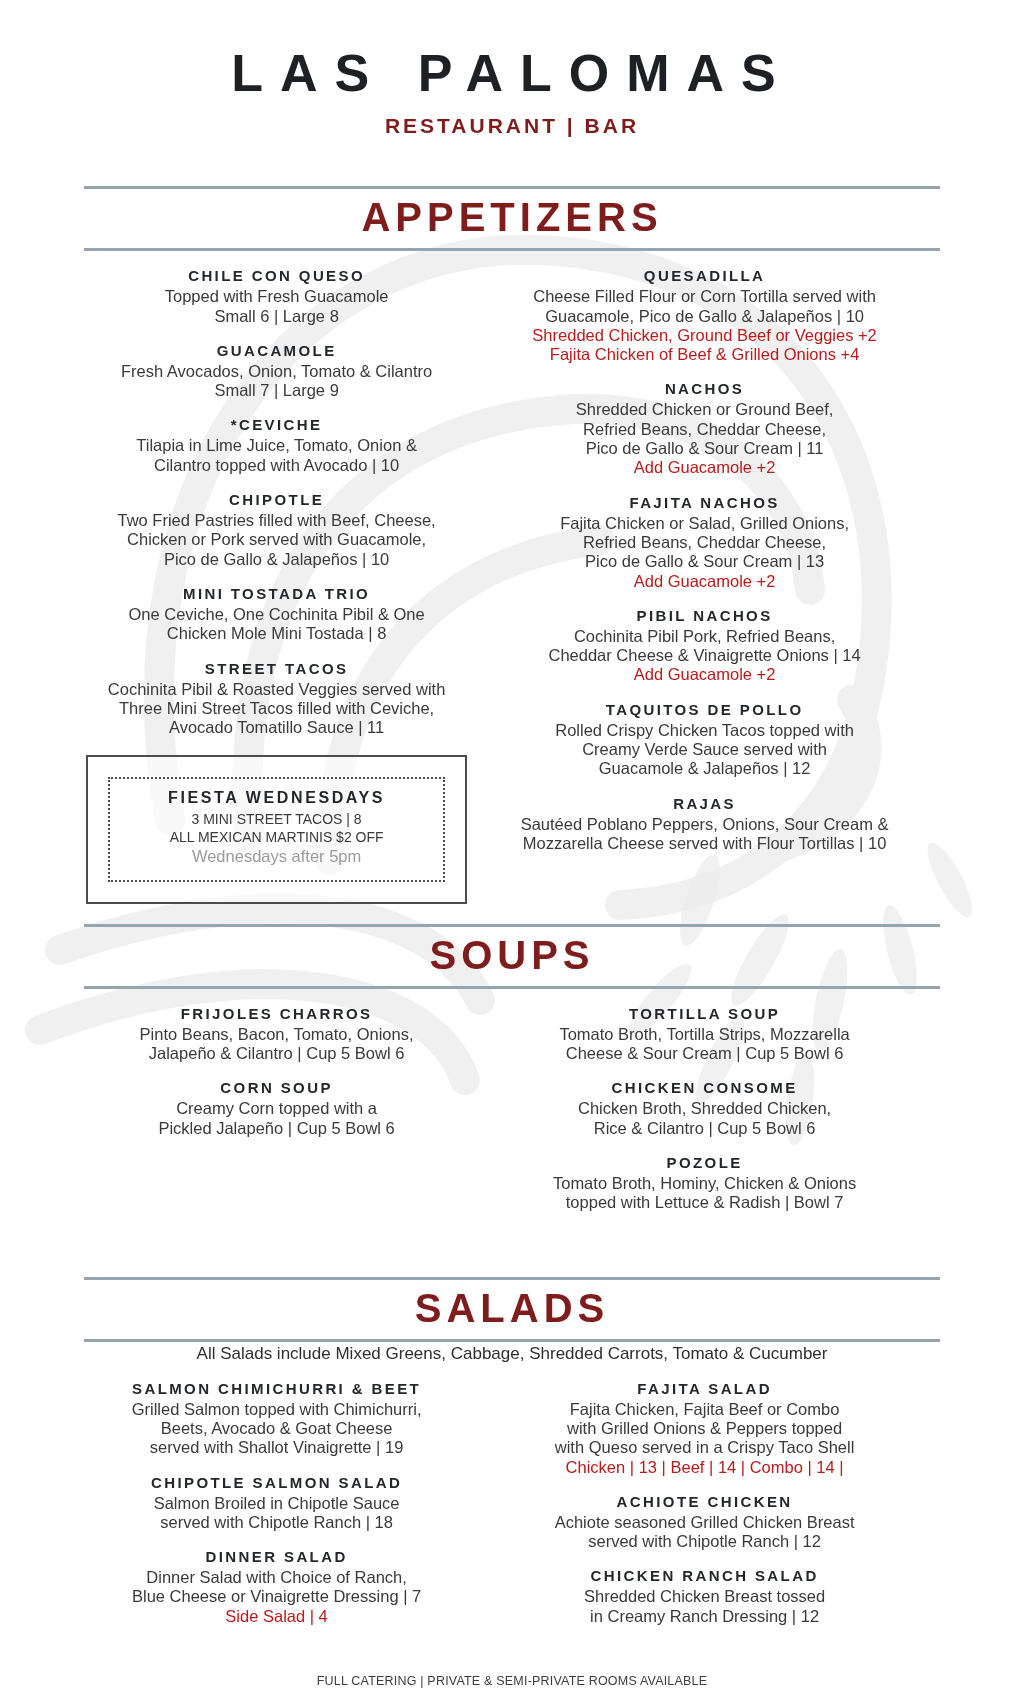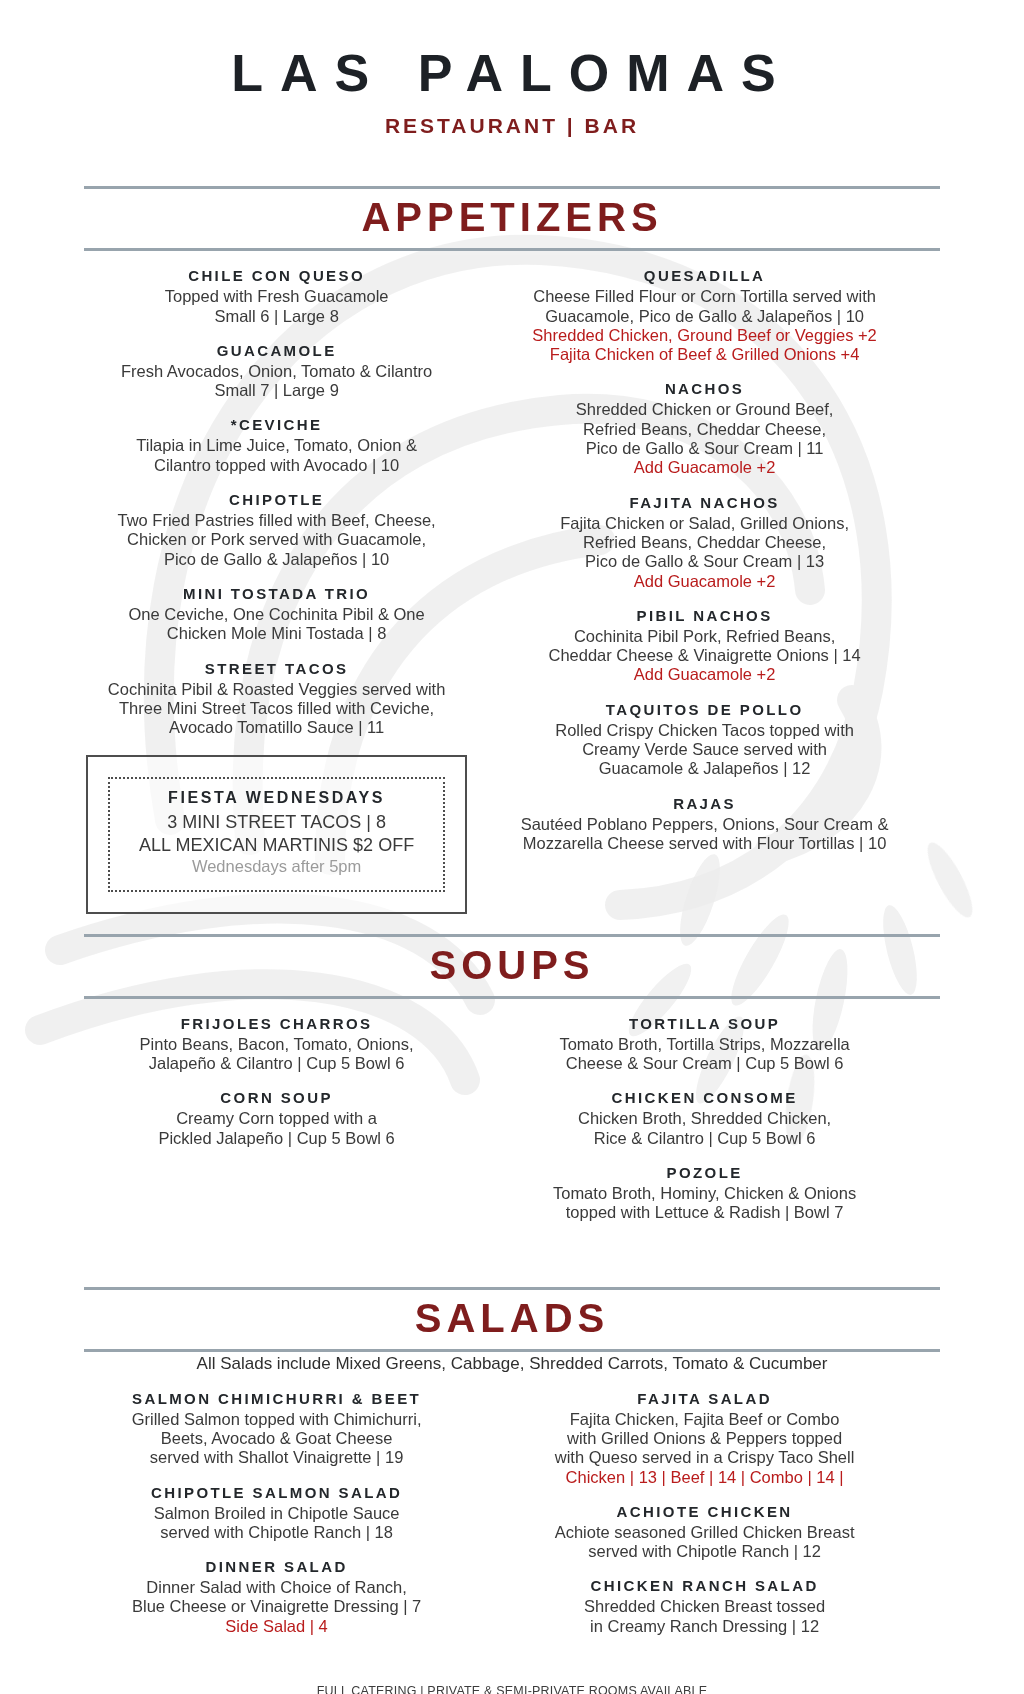--- a/index.html
+++ b/index.html
@@ -51,21 +51,21 @@
     margin:18px 2px 0 2px;
     border:2px solid #4d4d4d;
     padding:20px;
     background:rgba(255,255,255,0.6);
   }
   .promo-inner{
     border:2px dotted #4d4d4d;
     padding:10px 6px 12px 6px;
   }
   .promo-title{font-size:16px;font-weight:700;letter-spacing:2.6px;color:#23272b;margin-bottom:4px;}
-  .promo-line{font-size:18px;color:#3a3a3a;line-height:1.25;}
+  .promo-line{font-size:14px;color:#3a3a3a;line-height:1.25;}
   .promo-note{font-size:16.5px;color:#9b9b9b;line-height:1.3;}
 
   .footer{
     margin-top:30px;text-align:center;
     font-size:12.5px;color:#3c3c3c;line-height:1.5;letter-spacing:0.2px;
   }
 </style>
 </head>
 <body>
 

